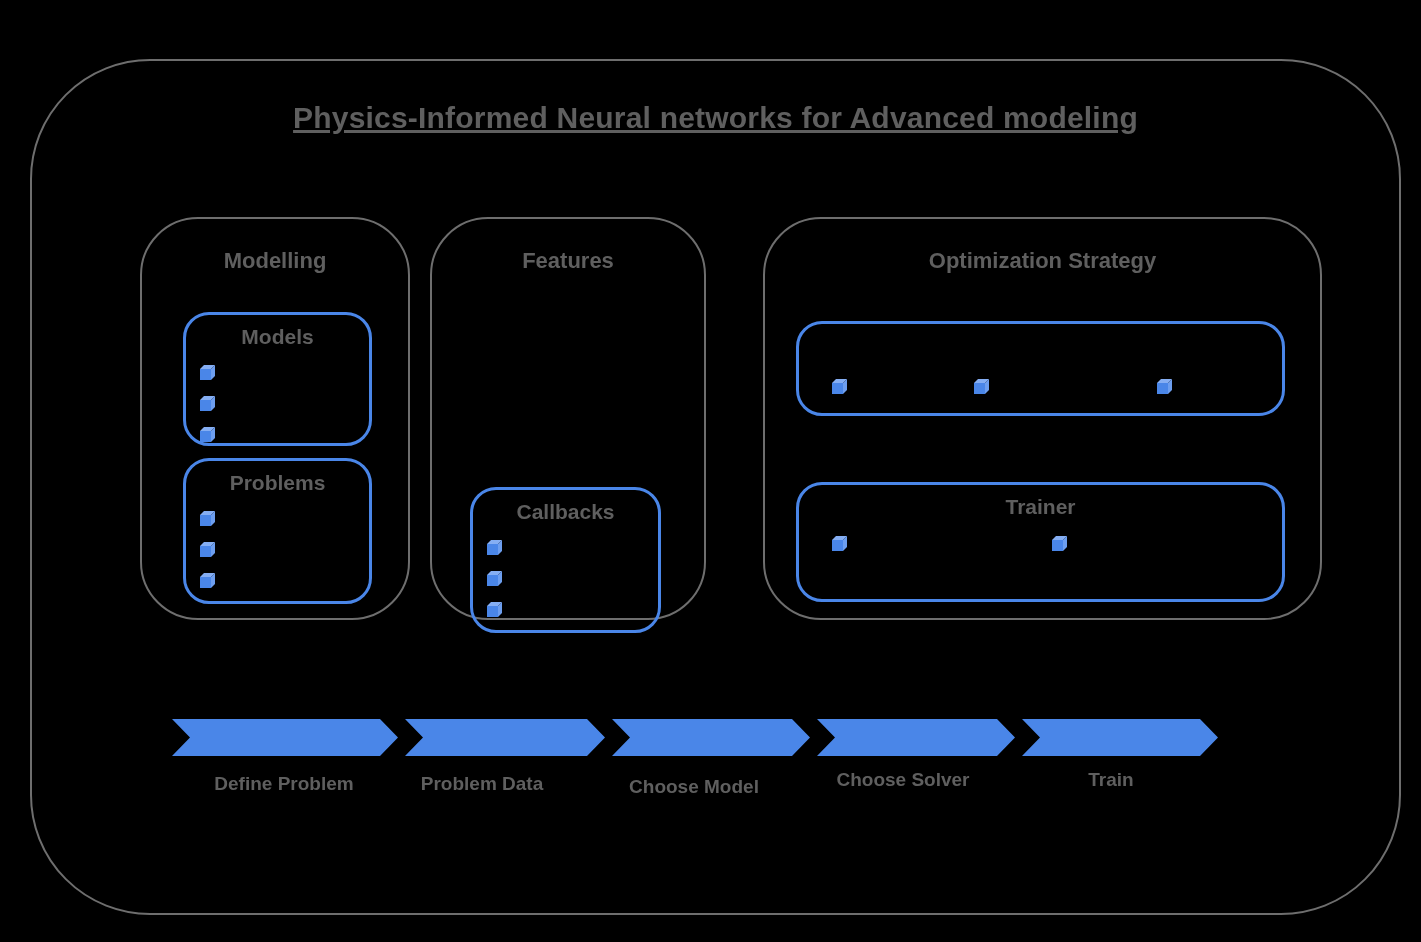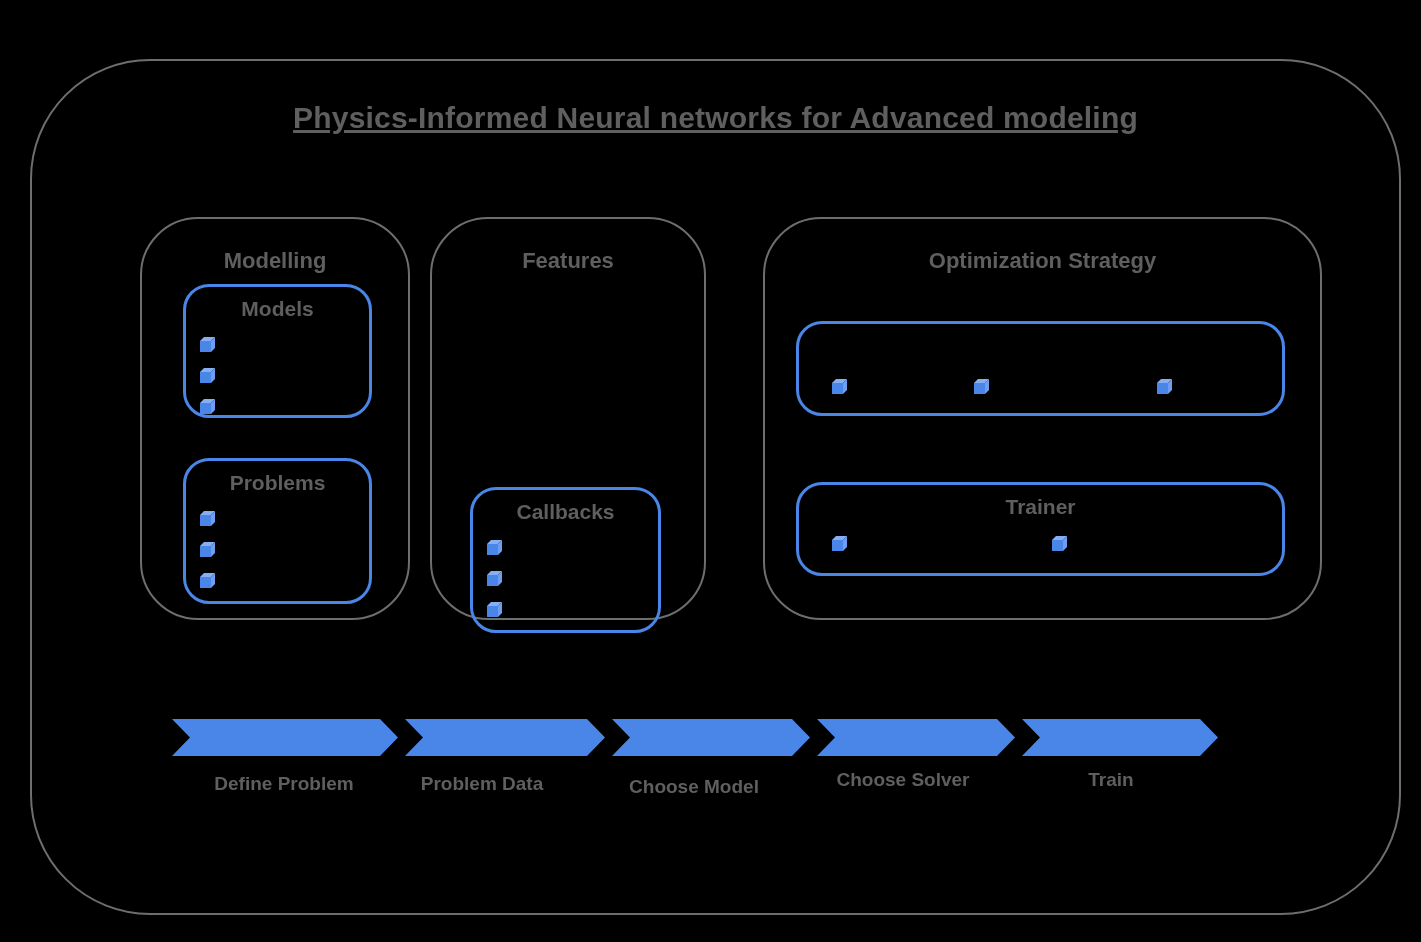--- a/index.html
+++ b/index.html
@@ -55,26 +55,26 @@
     border: 3px solid var(--blue);
     border-radius: 26px;
     box-sizing: border-box;
   }
   .card-title {
     position: absolute; top: 10px; left: 0; width: 100%;
     text-align: center;
     font-size: 21px; font-weight: bold;
     color: var(--gray-text);
   }
-  #card-models    { left: 41px; top: 65px;  width: 189px; height: 134px; }
+  #card-models    { left: 41px; top: 93px;  width: 189px; height: 134px; }
   #card-problems  { left: 41px; top: 239px; width: 189px; height: 146px; }
   #card-geometry  { left: 38px; top: 77px;  width: 191px; height: 146px; }
   #card-callbacks { left: 38px; top: 239px; width: 191px; height: 146px; margin-top: 29px; }
   #card-solver    { left: 31px; top: 102px; width: 489px; height: 95px; }
-  #card-trainer   { left: 31px; top: 263px; width: 489px; height: 94px; }
+  #card-trainer   { left: 31px; top: 263px; width: 489px; height: 120px; }
   
   .bullets-v {
     position: absolute; left: 13px; top: 49px;
     display: flex; flex-direction: column; gap: 14px;
   }
   #card-geometry .bullets-v { gap: 45px; }
   .bullets-h { position: absolute; left: 0; top: 0; width: 100%; height: 100%; }
   .bullets-h .cube { position: absolute; }
   #card-solver  .cube:nth-child(1) { left: 32px;  top: 54px; }
   #card-solver  .cube:nth-child(2) { left: 174px; top: 54px; }

